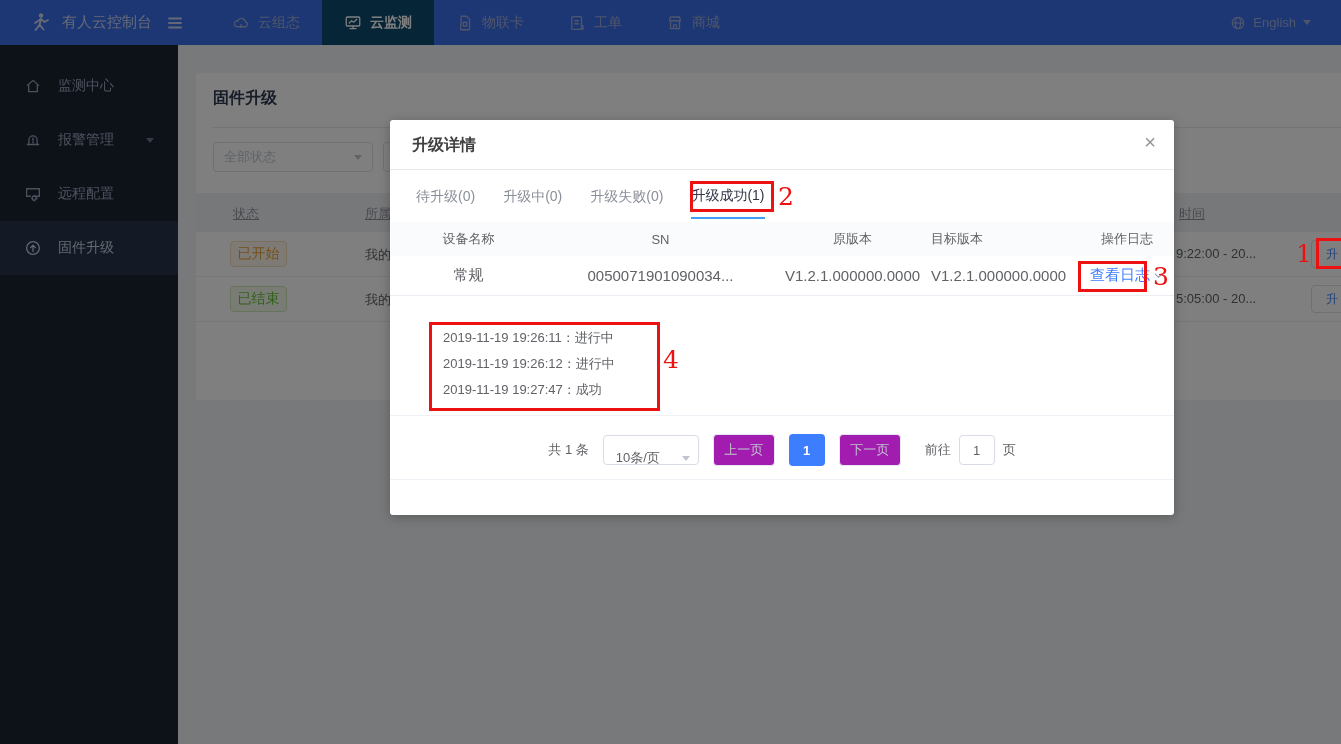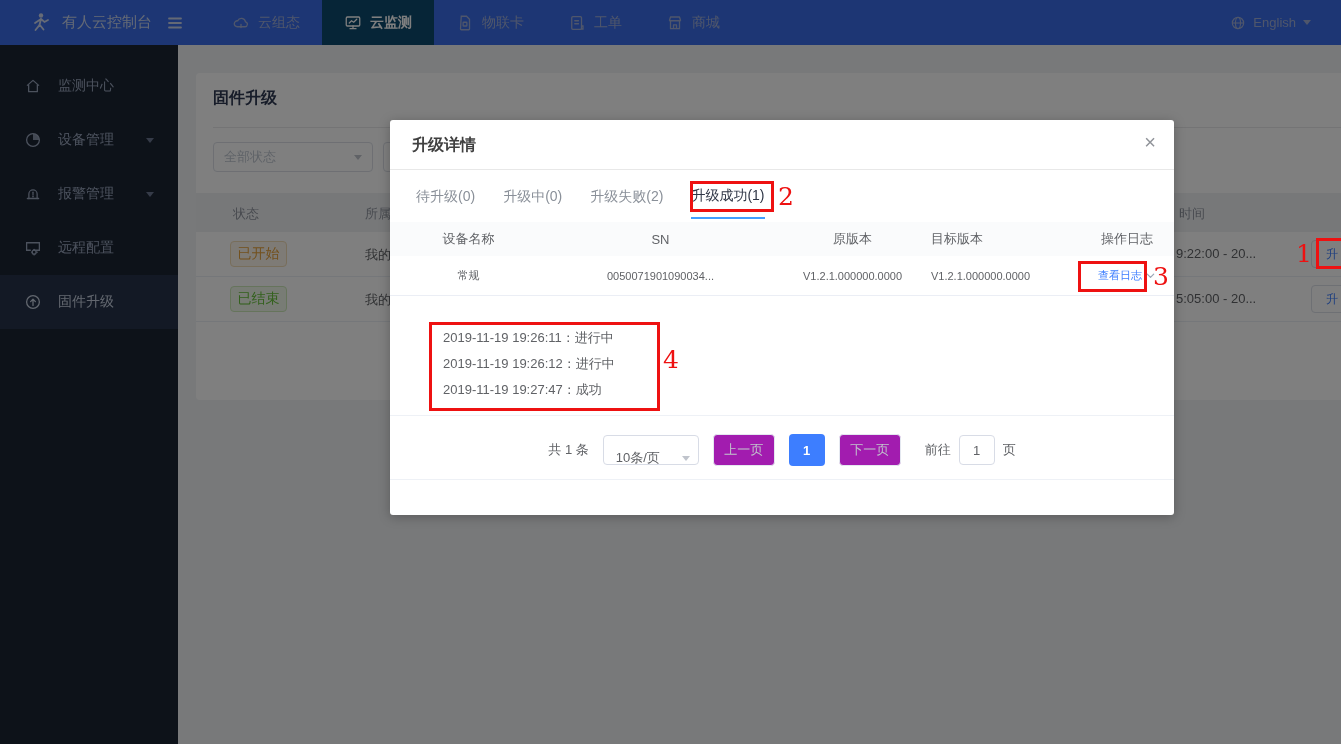--- a/index.html
+++ b/index.html
@@ -31,21 +31,21 @@
   
   .content { position:absolute; left:178px; top:45px; right:0; bottom:0; background:#f0f2f5; }
   .card { position:absolute; left:18px; top:28px; width:1164px; height:327px; background:#ffffff; border-radius:4px; }
   .page-title { position:absolute; left:17px; top:15px; font-size:16px; font-weight:bold; color:#2e3952; }
   .card-divider { position:absolute; left:17px; right:16px; top:54px; height:1px; background:#e9e9eb; }
   .filter-select { position:absolute; left:17px; top:69px; width:160px; height:30px; border:1px solid #dcdfe6; border-radius:4px; display:flex; align-items:center; padding:0 10px; font-size:13px; color:#bfc6d0; background:#fff; }
   .filter-select .caret-down { margin-left:auto; color:#c0c4cc; }
   .filter-select2 { position:absolute; left:187px; top:69px; width:220px; height:30px; border:1px solid #dcdfe6; border-radius:4px; background:#fff; }
   .bg-table { position:absolute; left:0; top:120px; width:100%; }
   .bg-thead { position:relative; height:39px; background:#eef0f3; font-size:13px; color:#8f949e; }
-  .bg-thead span { position:absolute; top:12px; }
+  .bg-thead span { position:absolute; top:12px;text-decoration:underline; }
   .bg-th-status { left:37px; } .bg-th-owner { left:169px; } .bg-th-time { left:983px; }
   .bg-row { position:relative; height:45px; border-bottom:1px solid #ebeef5; font-size:13px; color:#606266; }
   .badge { position:absolute; left:34px; top:9px; width:57px; height:26px; border-radius:4px; font-size:14px; display:flex; align-items:center; justify-content:center; }
   .badge.warn { color:#e6a23c; background:#fdf6ec; border:1px solid #f1dcb6; }
   .badge.ok { color:#67c23a; background:#f0f9eb; border:1px solid #cce8b8; }
   .bg-owner { position:absolute; left:169px; top:14px; }
   .bg-time { position:absolute; left:980px; top:14px; white-space:nowrap; }
   .bg-action { position:absolute; left:1115px; top:8px; width:70px; height:28px; border:1px solid #dce0e8; border-radius:4px; background:#fff; color:#3d7eff; font-size:12px; display:flex; align-items:center; padding-left:14px; }
 
   
@@ -54,21 +54,21 @@
   
   .modal { position:absolute; left:390px; top:120px; width:784px; height:395px; background:#fff; border-radius:3px; box-shadow:0 2px 12px rgba(0,0,0,0.25); z-index:100; }
   .m-header { position:absolute; top:0; left:0; right:0; height:50px; border-bottom:1px solid #e8e8e8; }
   .m-title { position:absolute; left:22px; top:15px; font-size:16px; font-weight:bold; color:#404040; }
   .m-close { position:absolute; right:18px; top:12px; font-size:20px; color:#909399; cursor:pointer; line-height:1; }
   .m-tabs { position:absolute; top:50px; left:26px; height:52px; display:flex; align-items:center; gap:28px; }
   .m-tab { font-size:14px; color:#8a9099; padding:14px 0 12px; cursor:pointer; }
   .m-tab.active { color:#2f3646; border-bottom:2px solid #409eff; }
   .m-table { position:absolute; top:102px; left:0; right:0; }
   .m-thead { display:flex; height:34px; align-items:center; background:#fafbfc; font-size:13px; color:#606266; }
-  .m-trow { display:flex; height:40px; align-items:center; font-size:11px; color:#606266; border-bottom:1px solid #ebeef5; }
+  .m-trow { display:flex; height:40px; align-items:center; font-size:15px; color:#606266; border-bottom:1px solid #ebeef5; }
   .mc1{width:20%;text-align:center;} .mc2{width:29%;text-align:center;} .mc3{width:20%;text-align:center;} .mc4{width:19%;text-align:left;} .mc5{width:12%;text-align:center;}
   .log-link { color:#3d7eff; cursor:pointer; display:inline-flex; align-items:center; gap:3px; }
   .m-logs { position:absolute; top:205px; left:53px; font-size:13px; color:#606266; line-height:26px; }
   .m-div1 { position:absolute; top:295px; left:0; right:0; height:1px; background:#eef1f6; }
   .m-pagination { position:absolute; top:312px; left:0; right:0; height:36px; display:flex; align-items:center; justify-content:center; gap:14px; font-size:13px; color:#606266; }
   .pg-select { width:96px; height:30px; border:1px solid #d8dce6; border-radius:4px; display:flex; align-items:center; padding:16px 8px 0 12px; color:#606266; }
   .pg-select .caret-down { margin-left:auto; color:#c0c4cc; }
   .pg-btn { width:62px; height:32px; border:1px solid #e4e8f0; border-radius:4px; background:#a21caf; color:#c0c4cc; font-size:13px; display:flex; align-items:center; justify-content:center; }
   .pg-cur { width:36px; height:32px; border-radius:4px; background:#3d7eff; color:#fff; font-size:13px; display:flex; align-items:center; justify-content:center; font-weight:bold; }
   .pg-goto { display:flex; align-items:center; gap:8px; margin-left:10px; }
@@ -180,30 +180,20 @@
   <div class="sidebar">
     <div class="side-menu">
       <div class="side-item">
         <span class="icon">
           <svg width="18" height="18" viewBox="0 0 24 24" fill="none" stroke="currentColor" stroke-width="1.7" stroke-linejoin="round">
             <path d="M4 11.5 L12 4.5 l8 7"></path>
               <path d="M6.2 10 v9.5 h11.6 V10"></path>
           </svg>
         </span>
         <span class="lbl">监测中心</span>
-      </div>
-      <div class="side-item">
-        <span class="icon">
-          <svg width="18" height="18" viewBox="0 0 24 24" fill="none" stroke="currentColor" stroke-width="1.7">
-            <circle cx="12" cy="12" r="8.5"></circle>
-            <path d="M12 12 V3.5 A8.5 8.5 0 0 1 20.5 12 Z" fill="currentColor" stroke="none" opacity="0.85"></path>
-          </svg>
-        </span>
-        <span class="lbl">设备管理</span>
-        <span class="caret-down"></span>
       </div>
       <div class="side-item">
         <span class="icon">
           <svg width="18" height="18" viewBox="0 0 24 24" fill="none" stroke="currentColor" stroke-width="1.7" stroke-linecap="round">
             <path d="M6.5 18 v-6 a5.5 5.5 0 0 1 11 0 v6"></path>
             <path d="M4.5 18 h15"></path>
               <path d="M12 9.5 v3.5"></path>
               <circle cx="12" cy="15.3" r="0.4" fill="currentColor"></circle>
           </svg>
         </span>
@@ -268,21 +258,21 @@
   <div class="mask"></div>
 
   <div class="modal">
     <div class="m-header">
       <span class="m-title">升级详情</span>
       <span class="m-close">×</span>
     </div>
     <div class="m-tabs">
       <div class="m-tab">待升级(0)</div>
       <div class="m-tab">升级中(0)</div>
-      <div class="m-tab">升级失败(2)</div>
+      <div class="m-tab">升级失败(0)</div>
       <div class="m-tab active">升级成功(1)</div>
     </div>
     <div class="m-table">
       <div class="m-thead">
         <span class="mc1">设备名称</span>
         <span class="mc2">SN</span>
         <span class="mc3">原版本</span>
         <span class="mc4">目标版本</span>
         <span class="mc5">操作日志</span>
       </div>

